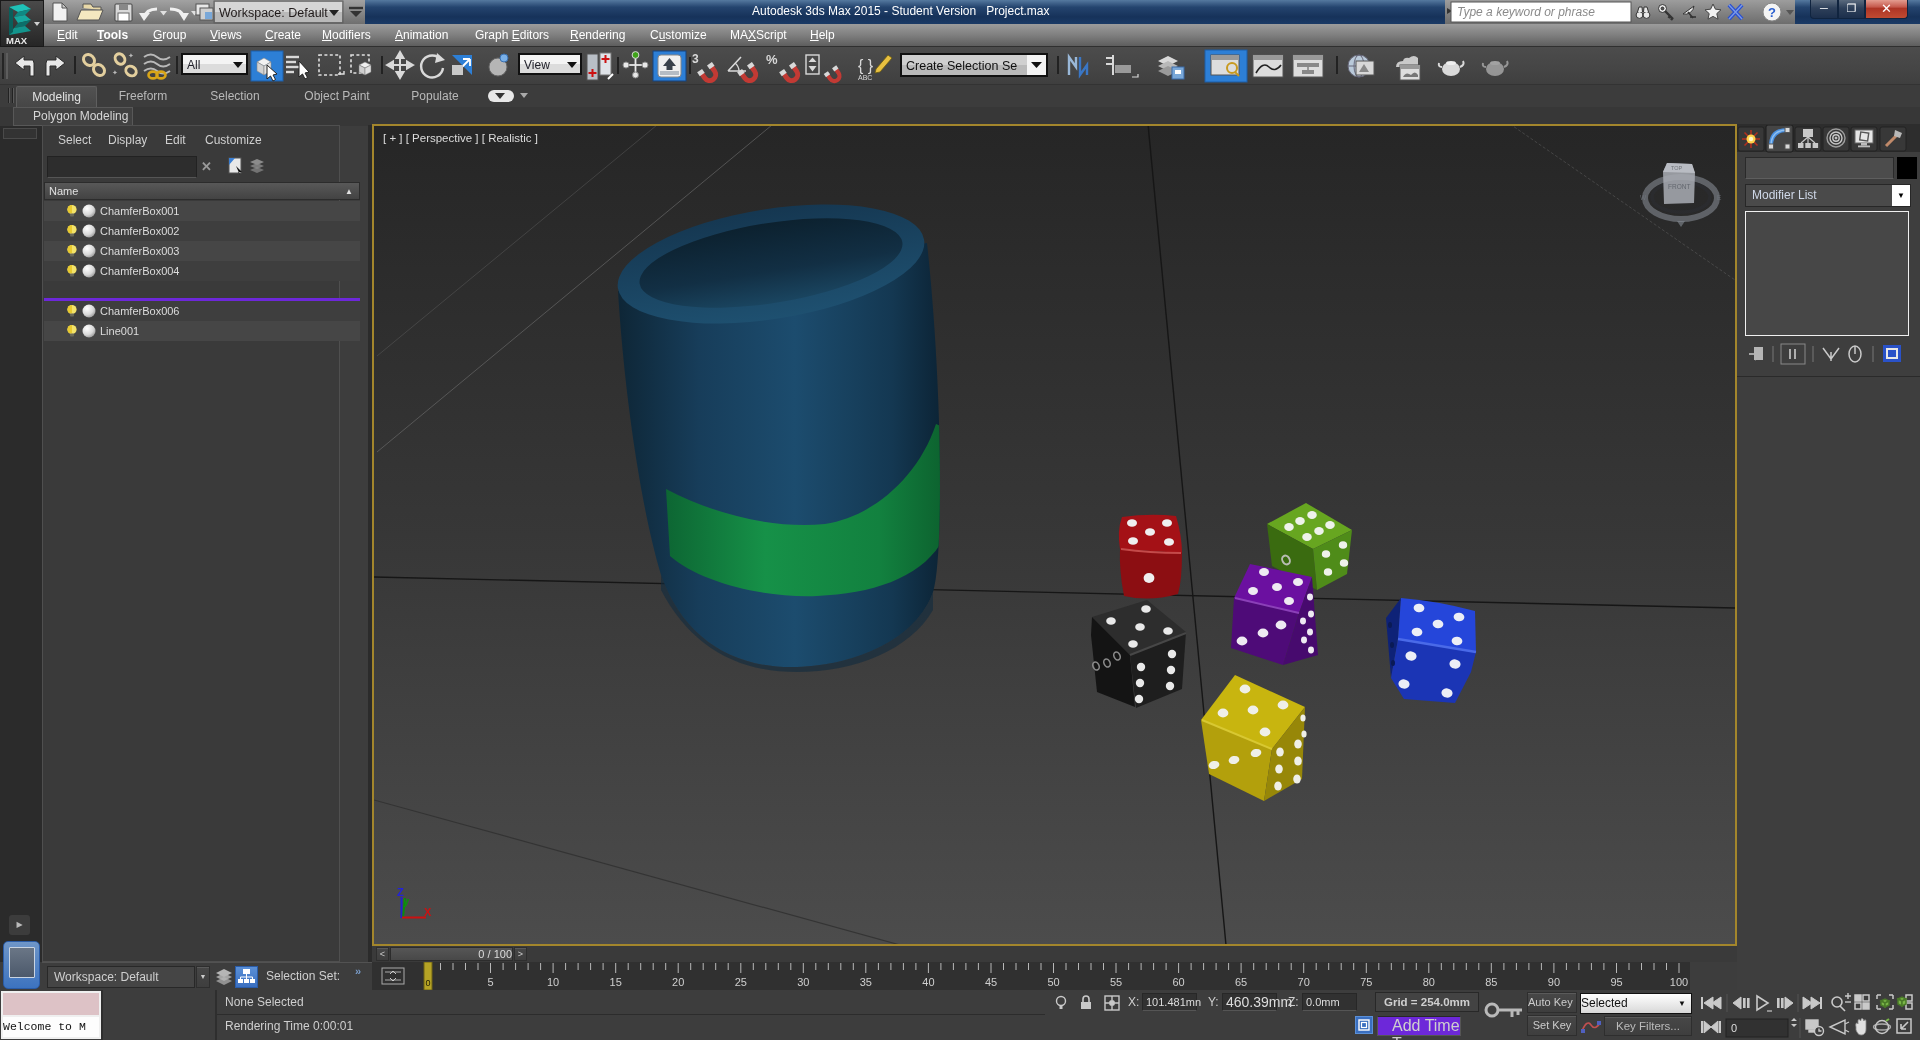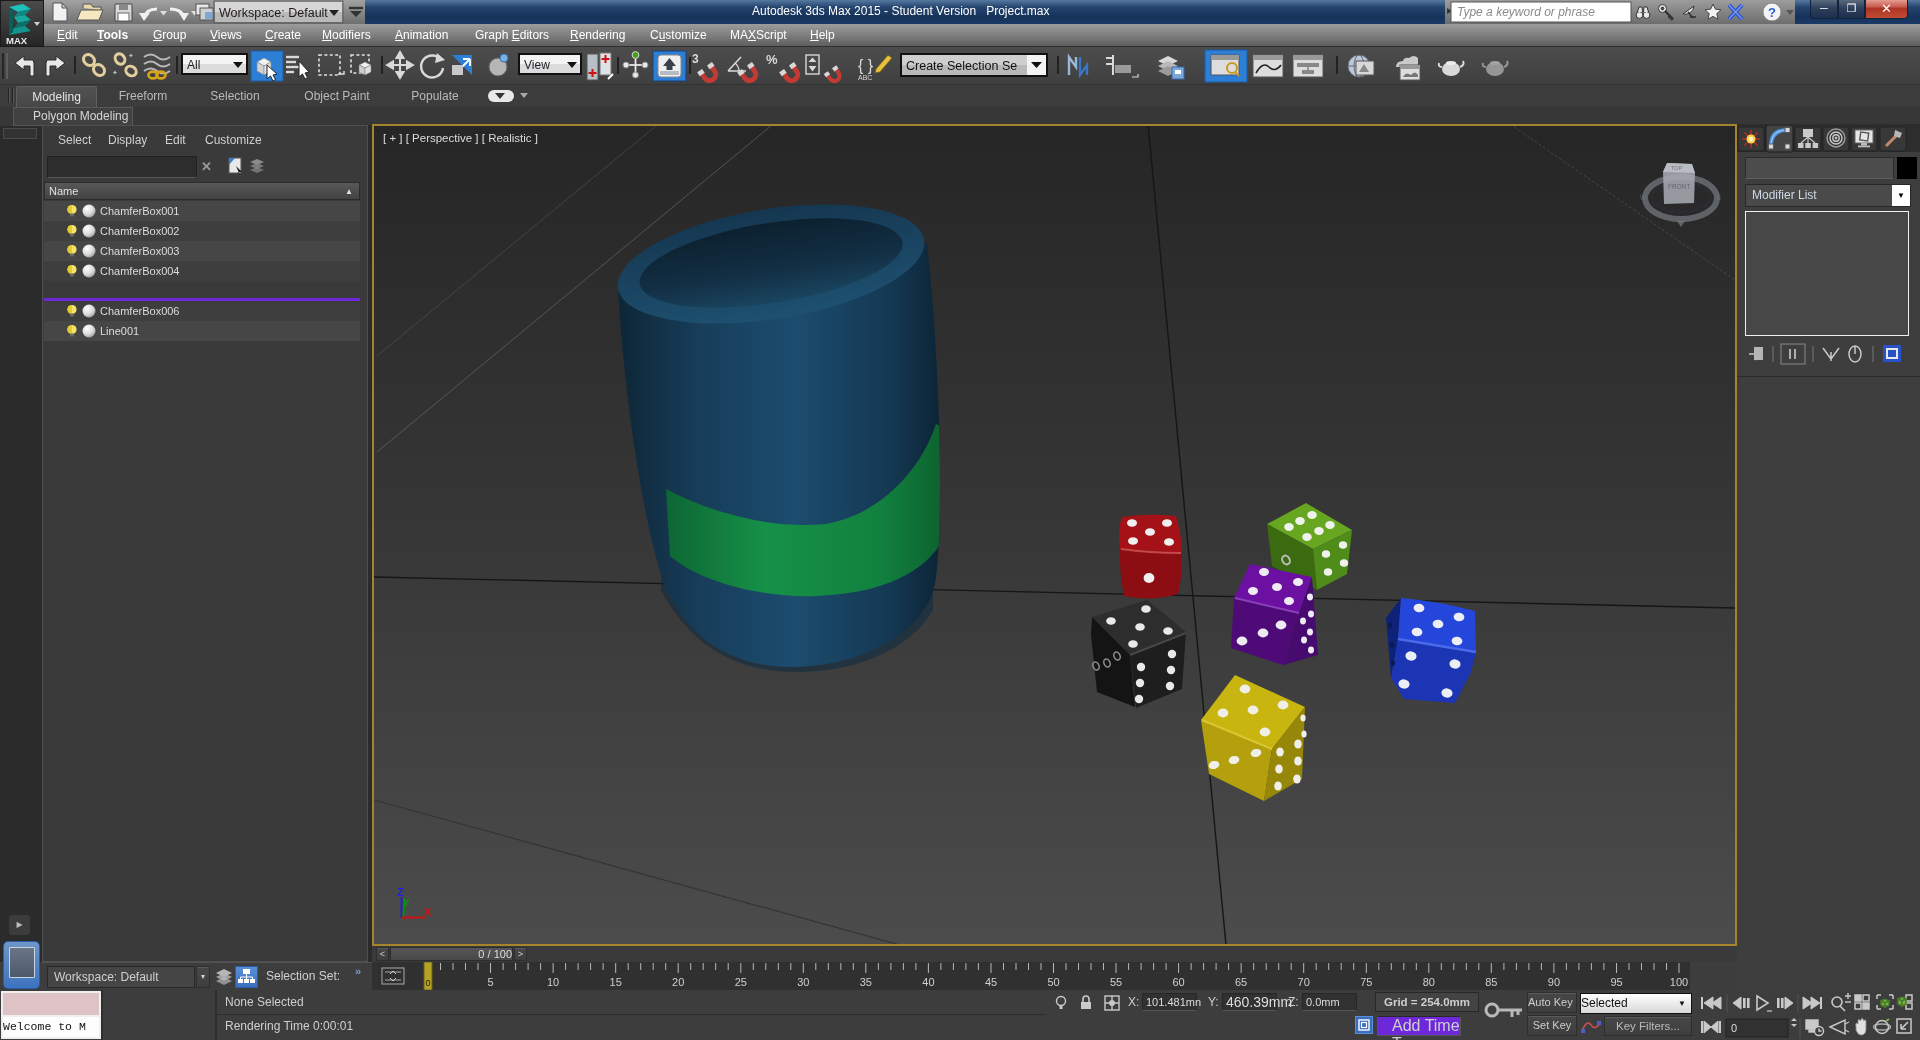--- a/index.html
+++ b/index.html
@@ -27,21 +27,21 @@
 #polyrow { left:0; top:107px; width:1920px; height:19px; background:#373737; }
 .ribtab { position:absolute; top:1px; height:21px; color:#b9b9b9; font-size:12px; text-align:center; line-height:21px; }
 #tab-modeling { left:16px; width:81px; background:linear-gradient(#525252,#464646); border:1px solid #5f5f5f; border-bottom:none; border-radius:2px 2px 0 0; color:#e3e3e3; }
 #polytab { position:absolute; left:13px; top:0px; width:120px; height:19px; background:#414141; border:1px solid #585858; color:#d6d6d6; font-size:12px; line-height:17px; padding-left:19px; }
 
 #leftstrip { left:0; top:126px; width:42px; height:836px; background:#2b2b2b; }
 #expandbtn { left:9px; top:915px; width:21px; height:20px; background:#3c3c3c; border-radius:3px; color:#bbb; font-size:8px; text-align:center; line-height:20px; }
 #vptabbtn { left:3px; top:941px; width:37px; height:48px; background:linear-gradient(#6f96c8,#3c73c0); border-radius:5px; border:1px solid #2a5ca8; }
 #vptabbtn .inner { position:absolute; left:5px; top:5px; width:26px; height:31px; background:linear-gradient(#6a7686,#4c596b); border:1px solid #c9d4e2; border-radius:1px; }
 
-#explorer { left:42px; top:125px; width:326px; height:837px; background:#3a3a3a; border:1px solid #4f4f4f; }
+#explorer { left:42px; top:125px; width:298px; height:837px; background:#3a3a3a; border:1px solid #4f4f4f; }
 #exp-menu { position:absolute; left:0; top:0; width:100%; height:27px; }
 .expmenu-item { position:absolute; top:7px; color:#cfcfcf; font-size:12px; }
 #exp-search { position:absolute; left:4px; top:30px; width:150px; height:22px; background:#2d2d2d; border:1px solid #222; border-bottom-color:#555; }
 #exp-header { position:absolute; left:1px; top:56px; width:316px; height:18px; background:linear-gradient(#585858,#434343); border:1px solid #2c2c2c; color:#e0e0e0; font-size:11px; line-height:16px; padding-left:4px; }
 .exprow { position:absolute; left:1px; width:316px; height:20px; color:#dcdcdc; font-size:11px; line-height:20px; }
 .exprow .lbl { position:absolute; left:56px; top:0; }
 
 #viewport { left:372px; top:124px; width:1365px; height:822px; border:2px solid #a3862c; background:#333; }
 
 #cmdpanel { left:1737px; top:124px; width:183px; height:866px; background:#3e3e3e; }

